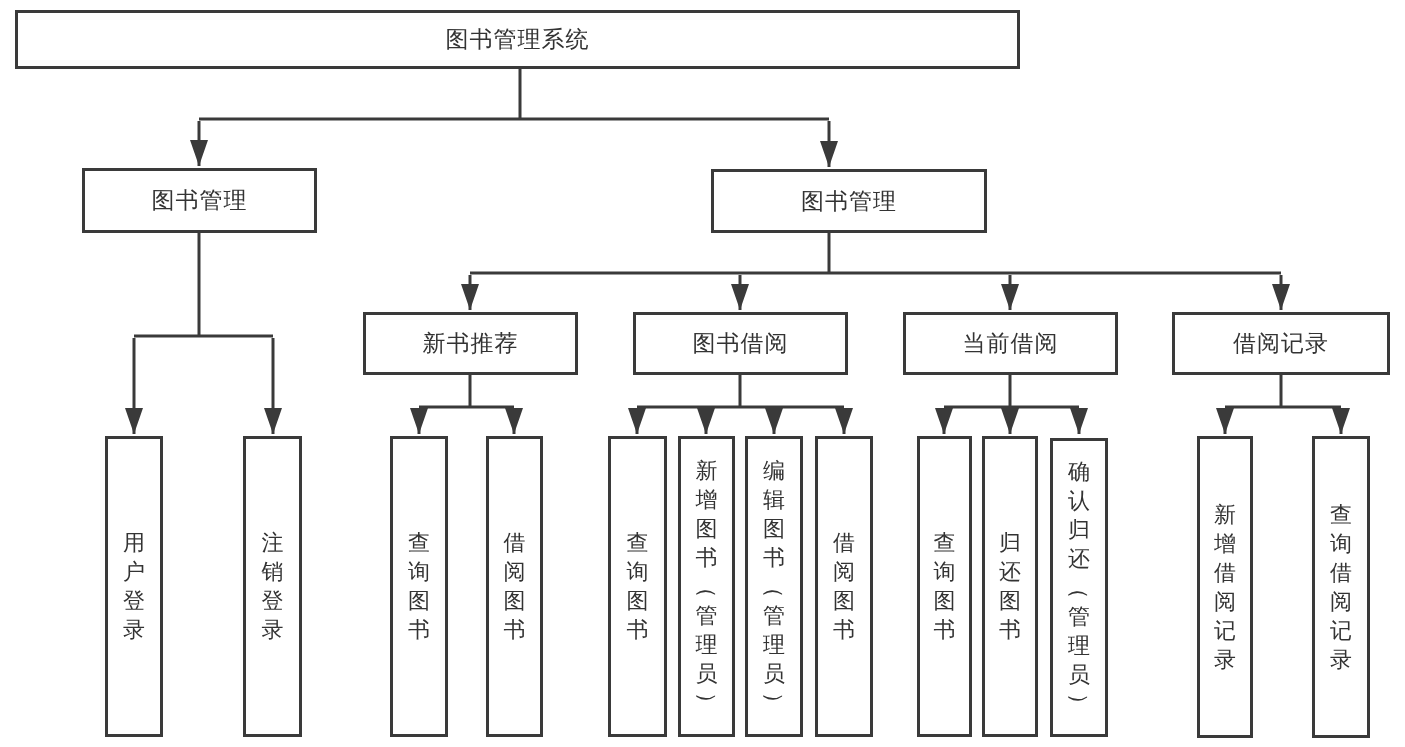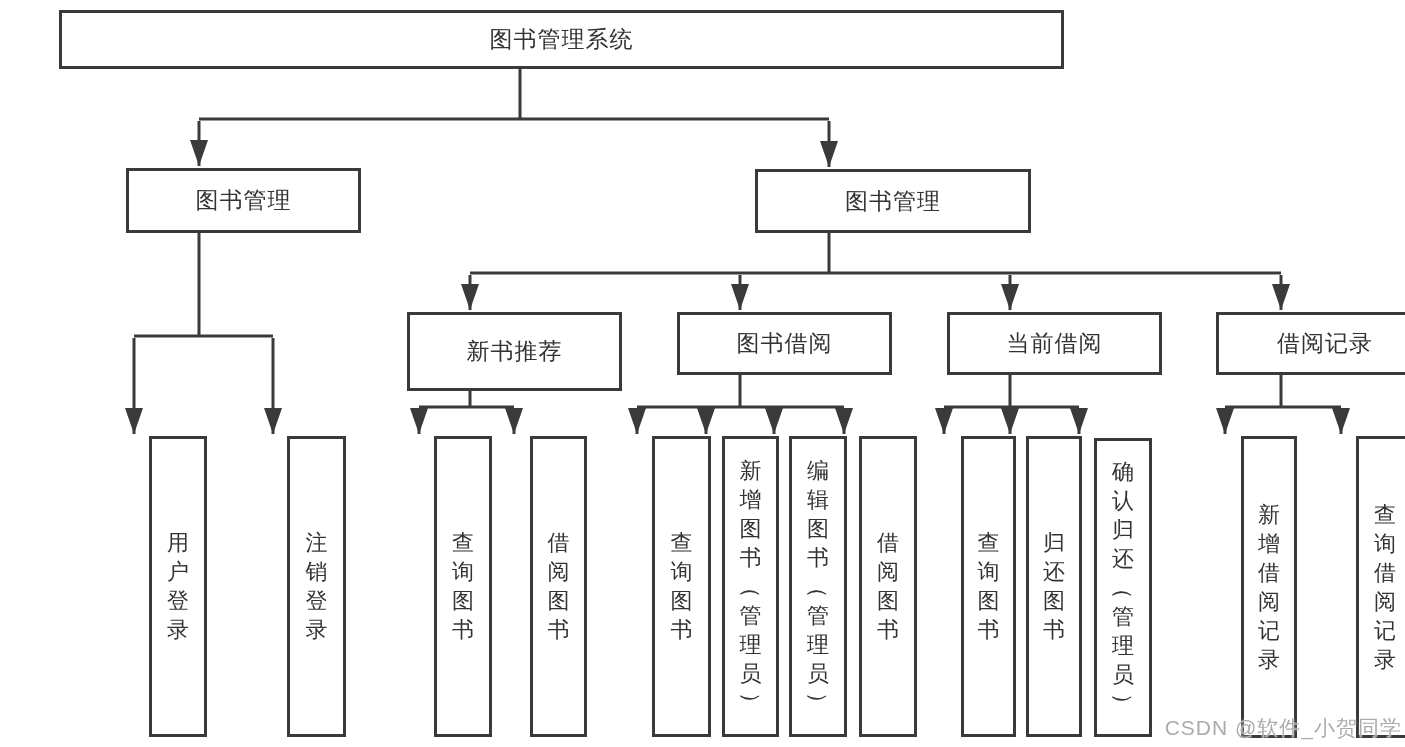--- a/index.html
+++ b/index.html
@@ -18,21 +18,21 @@
   }
   .connectors{
     position:absolute;left:0;top:0;width:1405px;height:747px;
     pointer-events:none;
   }
   .node{
     position:absolute;
     box-sizing:border-box;
     background:#ffffff;
     border:3px solid var(--line);
-    display:flex;align-items:center;justify-content:center;margin-left:44px;
+    display:flex;align-items:center;justify-content:center;
   }
   .hlabel{
     font-size:23px;
     color:var(--text);
     letter-spacing:1px;
     white-space:nowrap;
     line-height:1;
   }
   .vnode{z-index:2;}
   .vlabel{
@@ -103,21 +103,21 @@
     <span class="hlabel">图书管理系统</span>
   </div>
 
   <div class="node" style="left:82px;top:168px;width:235px;height:65px">
     <span class="hlabel">图书管理</span>
   </div>
   <div class="node" style="left:711px;top:169px;width:276px;height:64px">
     <span class="hlabel">图书管理</span>
   </div>
 
-  <div class="node" style="left:363px;top:312px;width:215px;height:79px">
+  <div class="node" style="left:363px;top:312px;width:215px;height:63px">
     <span class="hlabel">新书推荐</span>
   </div>
   <div class="node" style="left:633px;top:312px;width:215px;height:63px">
     <span class="hlabel">图书借阅</span>
   </div>
   <div class="node" style="left:903px;top:312px;width:215px;height:63px">
     <span class="hlabel">当前借阅</span>
   </div>
   <div class="node" style="left:1172px;top:312px;width:218px;height:63px">
     <span class="hlabel">借阅记录</span>
@@ -244,15 +244,14 @@
     <span class="vlabel">
         <span>查</span>
         <span>询</span>
         <span>借</span>
         <span>阅</span>
         <span>记</span>
         <span>录</span>
       </span>
   </div>
 
-  <div class="watermark">CSDN @软件_小贺同学</div>
 
 </div>
 
 </body></html>

